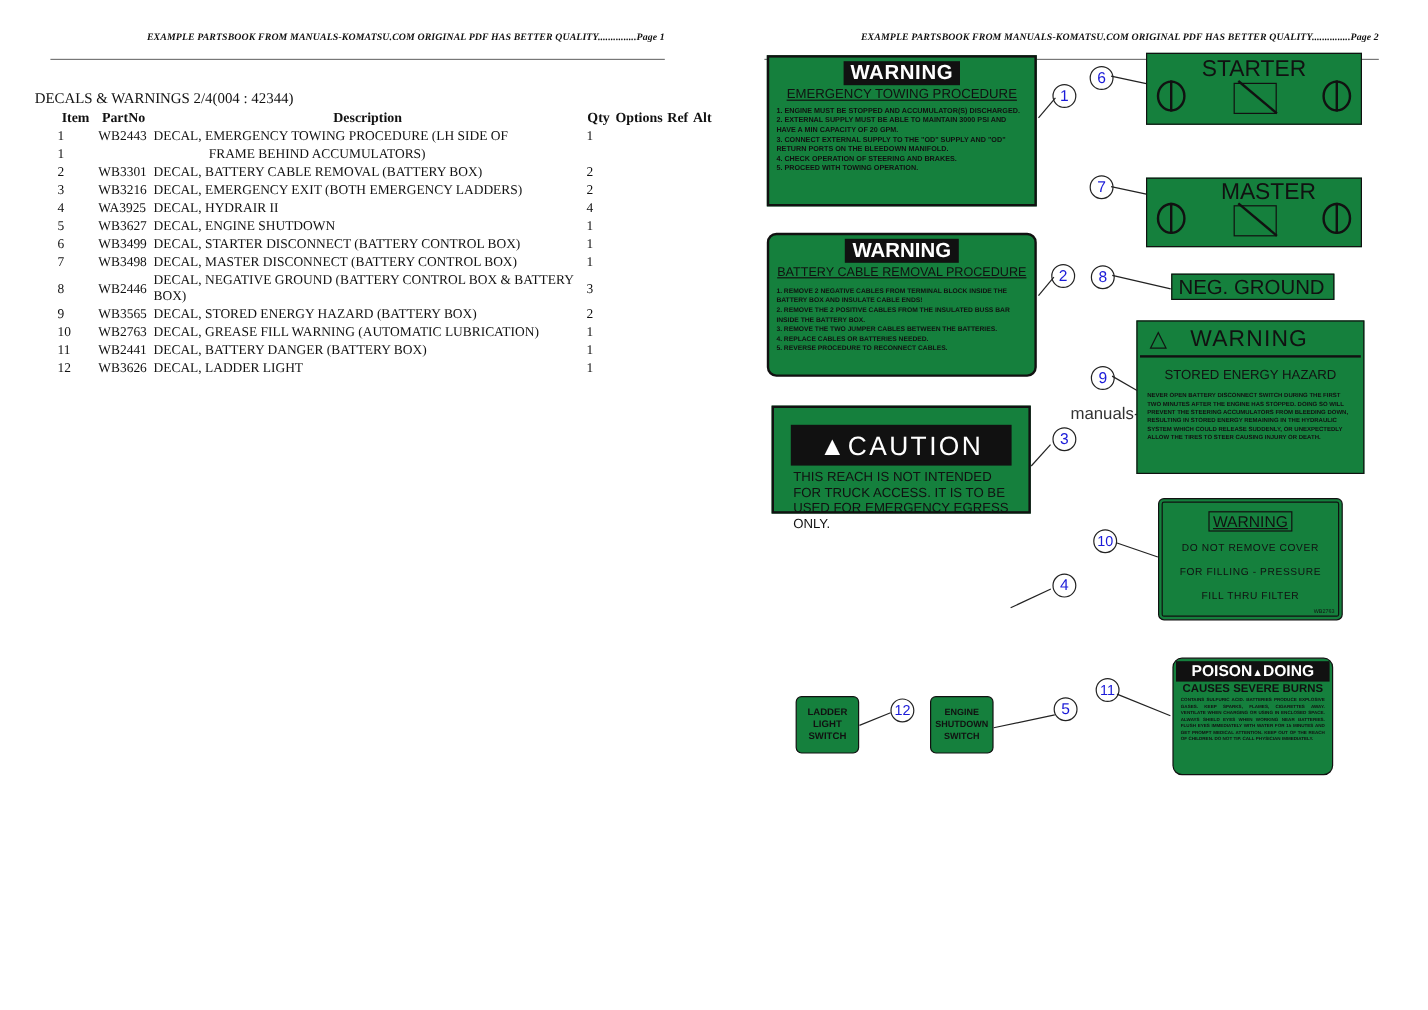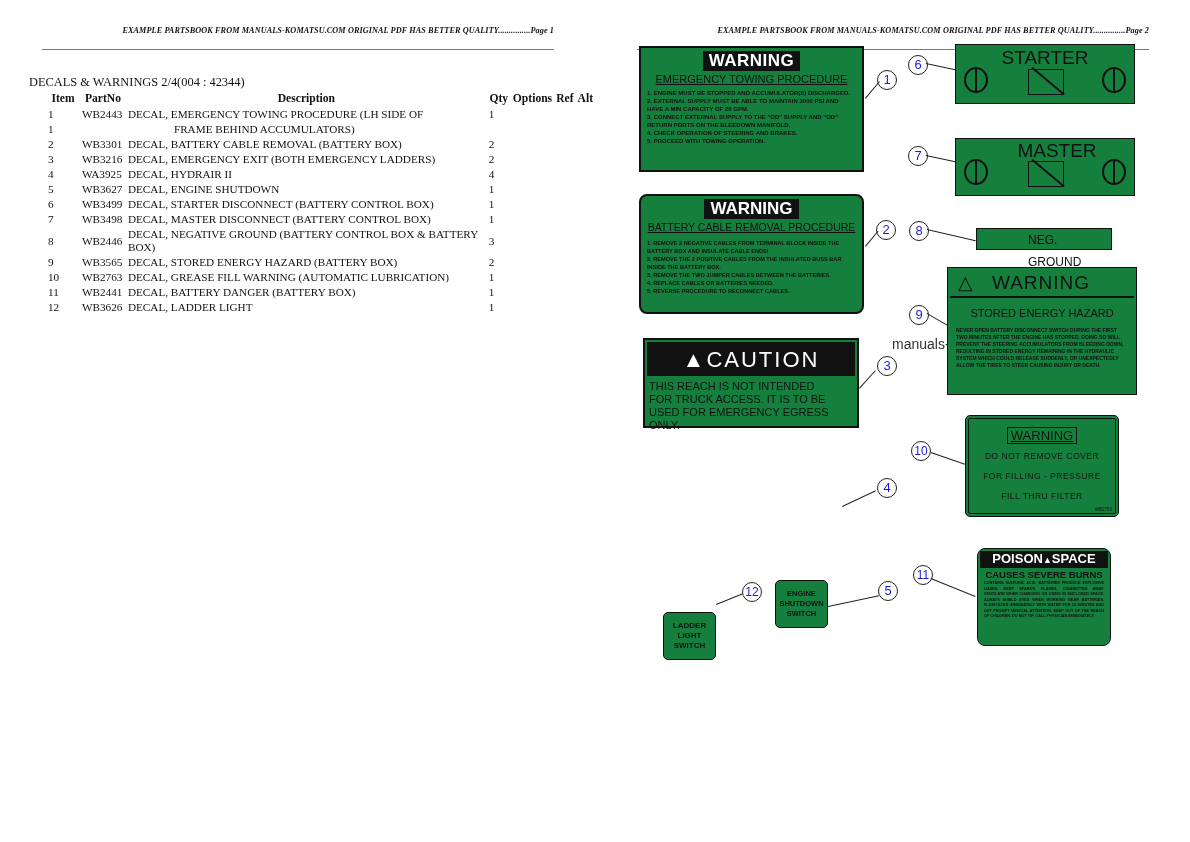--- a/index.html
+++ b/index.html
@@ -200,39 +200,39 @@
         <div>1. REMOVE 2 NEGATIVE CABLES FROM TERMINAL BLOCK INSIDE THE BATTERY BOX AND INSULATE CABLE ENDS!</div>
         <div>2. REMOVE THE 2 POSITIVE CABLES FROM THE INSULATED BUSS BAR INSIDE THE BATTERY BOX.</div>
         <div>3. REMOVE THE TWO JUMPER CABLES BETWEEN THE BATTERIES.</div>
         <div>4. REPLACE CABLES OR BATTERIES NEEDED.</div>
         <div>5. REVERSE PROCEDURE TO RECONNECT CABLES.</div>
       </div>
   </div>
   <div class="callout" style="left:281px;top:220px;">2</div>
   <div class="leader" style="left:270px;top:246px;width:20px;transform:rotate(-50deg);"></div>
 
-  <div class="decal" style="left:48px;top:338px;width:216px;height:90px;padding:0;">
+  <div class="decal" style="left:48px;top:338px;width:216px;height:90px;padding:12px;">
     <div style="background:#111;color:#fff;text-align:center;font-size:22px;height:34px;line-height:36px;letter-spacing:2px;margin:2px;">
       <span>▲</span><span>CAUTION</span>
     </div>
     <div id="d3-lines" style="font-size:11px;line-height:13px;padding:2px 4px;">
         <div>THIS REACH IS NOT INTENDED</div>
         <div>FOR TRUCK ACCESS.  IT IS TO BE</div>
         <div>USED FOR EMERGENCY EGRESS ONLY.</div>
       </div>
   </div>
   <div class="callout" style="left:282px;top:356px;">3</div>
   <div class="leader" style="left:264px;top:388px;width:24px;transform:rotate(-48deg);"></div>
 
   <div class="wm" style="left:297px;top:336px;">manuals-komatsu.com</div>
 
   <div class="callout" style="left:282px;top:478px;">4</div>
   <div class="leader" style="left:247px;top:506px;width:37px;transform:rotate(-25deg);"></div>
 
-  <div class="decal" style="left:68px;top:612px;width:53px;height:48px;border-radius:5px;border-width:1px;">
+  <div class="decal" style="left:68px;top:580px;width:53px;height:48px;border-radius:5px;border-width:1px;">
     <div id="d12-lines" style="text-align:center;font-size:8px;font-weight:bold;line-height:10px;margin-top:8px;">
         <div>LADDER</div>
         <div>LIGHT</div>
         <div>SWITCH</div>
       </div>
   </div>
   <div class="callout" style="left:147px;top:582px;font-size:12px;">12</div>
   <div class="leader" style="left:121px;top:604px;width:28px;transform:rotate(-22deg);"></div>
 
   <div class="decal" style="left:180px;top:580px;width:53px;height:48px;border-radius:5px;border-width:1px;">
@@ -253,37 +253,37 @@
     <div style="position:absolute;left:72px;top:24px;width:34px;height:24px;border:1.5px solid #111;">
         <div style="position:absolute;left:-2px;top:10px;width:42px;height:2px;background:#111;transform:rotate(40deg);"></div>
       </div>
     <div style="position:absolute;right:8px;top:22px;width:20px;height:22px;border:2px solid #111;border-radius:50%;">
         <div style="position:absolute;left:9px;top:-2px;width:2px;height:26px;background:#111;"></div>
       </div>
   </div>
   <div class="callout" style="left:313px;top:55px;">6</div>
   <div class="leader" style="left:331px;top:63px;width:30px;transform:rotate(12deg);"></div>
 
-  <div class="decal" style="left:360px;top:138px;width:180px;height:58px;border-width:1.5px;padding-left:24px;">
+  <div class="decal" style="left:360px;top:148px;width:180px;height:58px;border-width:1.5px;padding-left:24px;">
     <div style="text-align:center;font-size:19px;margin-top:1px;">MASTER</div>
     <div style="position:absolute;left:8px;top:20px;width:20px;height:22px;border:2px solid #111;border-radius:50%;">
         <div style="position:absolute;left:9px;top:-2px;width:2px;height:26px;background:#111;"></div>
       </div>
     <div style="position:absolute;left:72px;top:22px;width:34px;height:24px;border:1.5px solid #111;">
         <div style="position:absolute;left:-2px;top:10px;width:42px;height:2px;background:#111;transform:rotate(40deg);"></div>
       </div>
     <div style="position:absolute;right:8px;top:20px;width:20px;height:22px;border:2px solid #111;border-radius:50%;">
         <div style="position:absolute;left:9px;top:-2px;width:2px;height:26px;background:#111;"></div>
       </div>
   </div>
   <div class="callout" style="left:313px;top:146px;">7</div>
   <div class="leader" style="left:331px;top:155px;width:30px;transform:rotate(12deg);"></div>
 
   <div class="decal" style="left:381px;top:228px;width:136px;height:22px;border-width:1px;">
-    <div style="font-size:12px;line-height:22px;padding-left:5px;margin-left:46px;">NEG. GROUND</div>
+    <div style="font-size:17px;line-height:22px;padding-left:5px;">NEG. GROUND</div>
   </div>
   <div class="callout" style="left:314px;top:221px;">8</div>
   <div class="leader" style="left:332px;top:229px;width:50px;transform:rotate(13deg);"></div>
 
   <div class="decal" style="left:352px;top:267px;width:190px;height:128px;border-width:1.5px;padding:2px;">
     <div style="border-bottom:2px solid #111;height:26px;line-height:26px;font-size:19px;padding-left:8px;">
       <span>△</span>
       <span style="margin-left:14px;letter-spacing:1px;">WARNING</span>
     </div>
     <div style="text-align:center;font-size:11px;margin:9px 0 8px;">STORED ENERGY HAZARD</div>
@@ -299,20 +299,20 @@
         <div>FOR FILLING - PRESSURE</div>
         <div>FILL THRU FILTER</div>
       </div>
     <div class="tiny" style="font-size:4.5px;right:6px;bottom:4px;">WB2763</div>
   </div>
   <div class="callout" style="left:316px;top:441px;font-size:12px;">10</div>
   <div class="leader" style="left:336px;top:452px;width:36px;transform:rotate(19deg);"></div>
 
   <div class="decal" style="left:382px;top:548px;width:134px;height:98px;border-width:1.5px;border-radius:8px;padding:2px;">
     <div style="background:#111;color:#fff;font-weight:bold;font-size:13px;text-align:center;line-height:16px;">
-      <span>POISON</span><span style="font-size:9px;">▲</span><span>SPACE</span>
+      <span>POISON</span><span style="font-size:9px;">▲</span><span>DOING</span>
     </div>
     <div style="text-align:center;font-weight:bold;font-size:9.5px;margin:1px 0;">CAUSES SEVERE BURNS</div>
     <div style="font-size:3.8px;line-height:5.5px;font-weight:bold;padding:0 4px;text-align:justify;">CONTAINS SULFURIC ACID. BATTERIES PRODUCE EXPLOSIVE GASES. KEEP SPARKS, FLAMES, CIGARETTES AWAY. VENTILATE WHEN CHARGING OR USING IN ENCLOSED SPACE. ALWAYS SHIELD EYES WHEN WORKING NEAR BATTERIES. FLUSH EYES IMMEDIATELY WITH WATER FOR 15 MINUTES AND GET PROMPT MEDICAL ATTENTION. KEEP OUT OF THE REACH OF CHILDREN. DO NOT TIP. CALL PHYSICIAN IMMEDIATELY.</div>
   </div>
   <div class="callout" style="left:318px;top:565px;font-size:12px;">11</div>
   <div class="leader" style="left:336px;top:578px;width:48px;transform:rotate(22deg);"></div>
 </div>
 
 </body></html>

